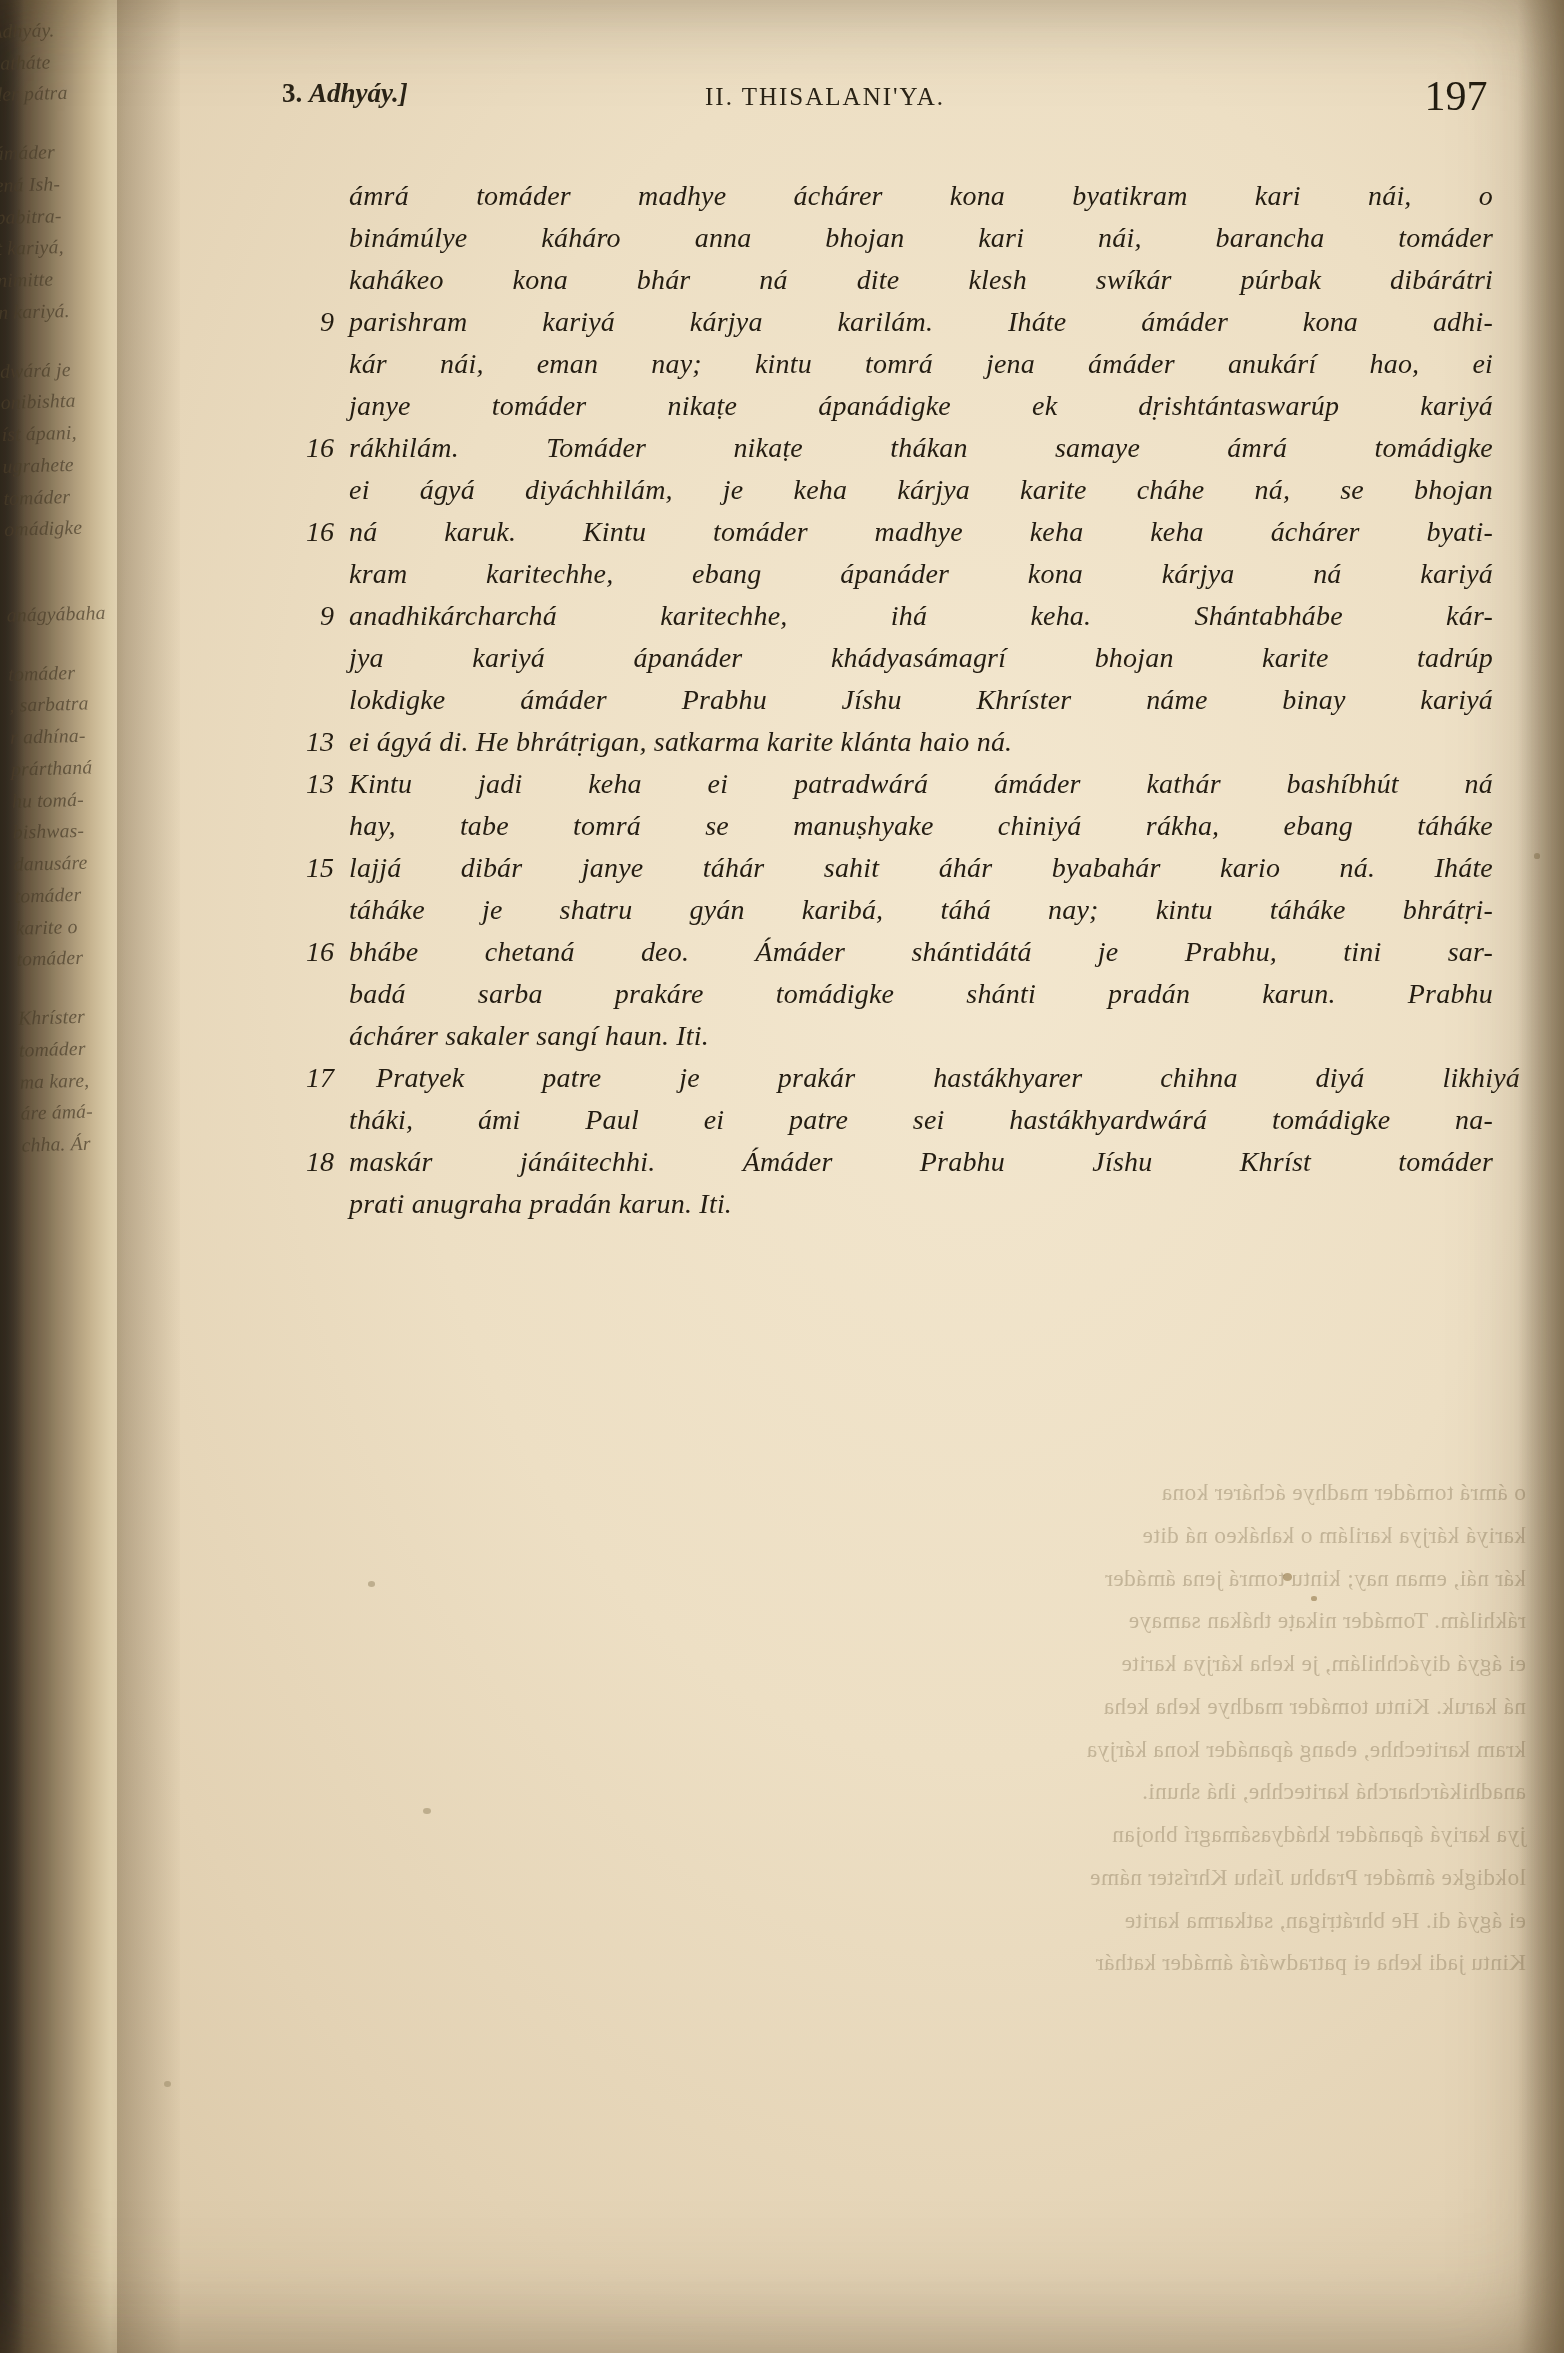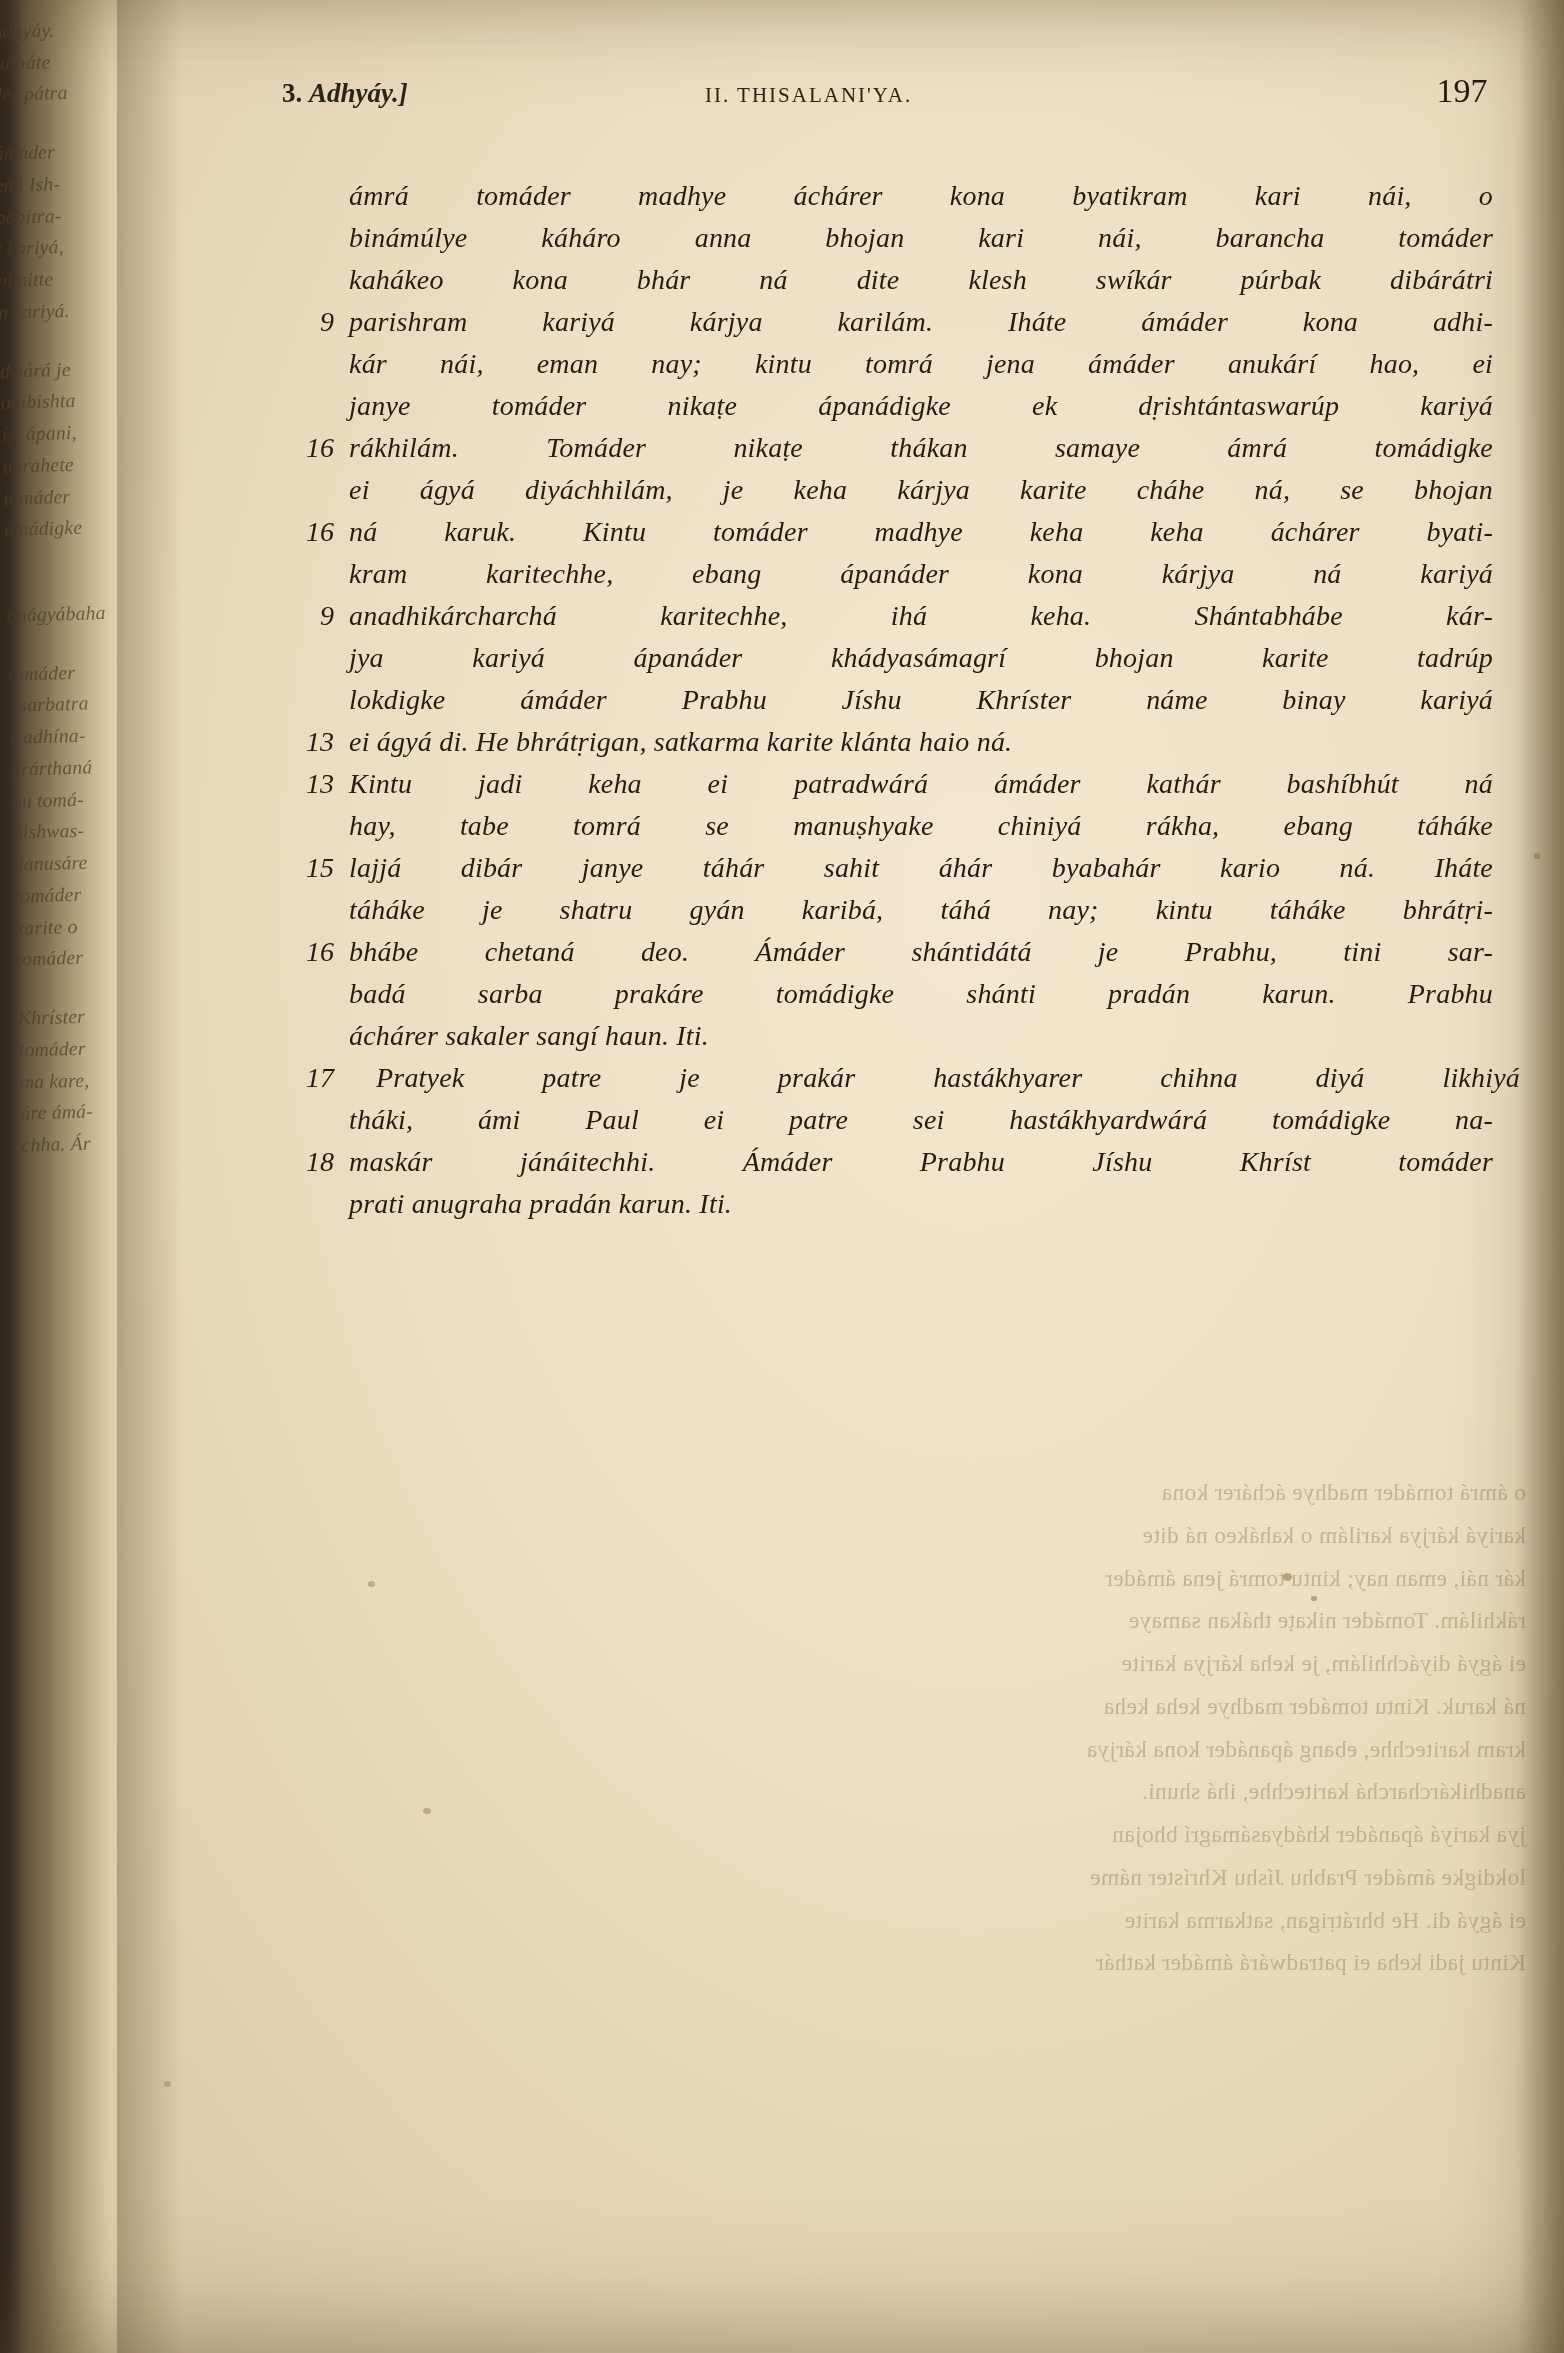--- a/index.html
+++ b/index.html
@@ -90,29 +90,29 @@
     left: 0; top: 0;
     font-size: 27px;
     color: #2b2417;
     font-weight: bold;
   }
   .header .running-left em {
   }
   .header .running-center {
     position: absolute;
     left: 423px; top: 4.7px;
-    font-size: 21px;
+    font-size: 25px;
     letter-spacing: 2px;
     color: #2b2417;
     font-variant: small-caps;
   }
   .header .page-number {
     position: absolute;
     right: 15.6px; top: -6.3px;
-    font-size: 34px;
+    font-size: 42px;
     color: #241e12;
   }
   .verses {
     margin-top: 27px;
     position: relative;
     font-style: italic;
   }
   .verse-line {
     position: relative;
     display: block;

